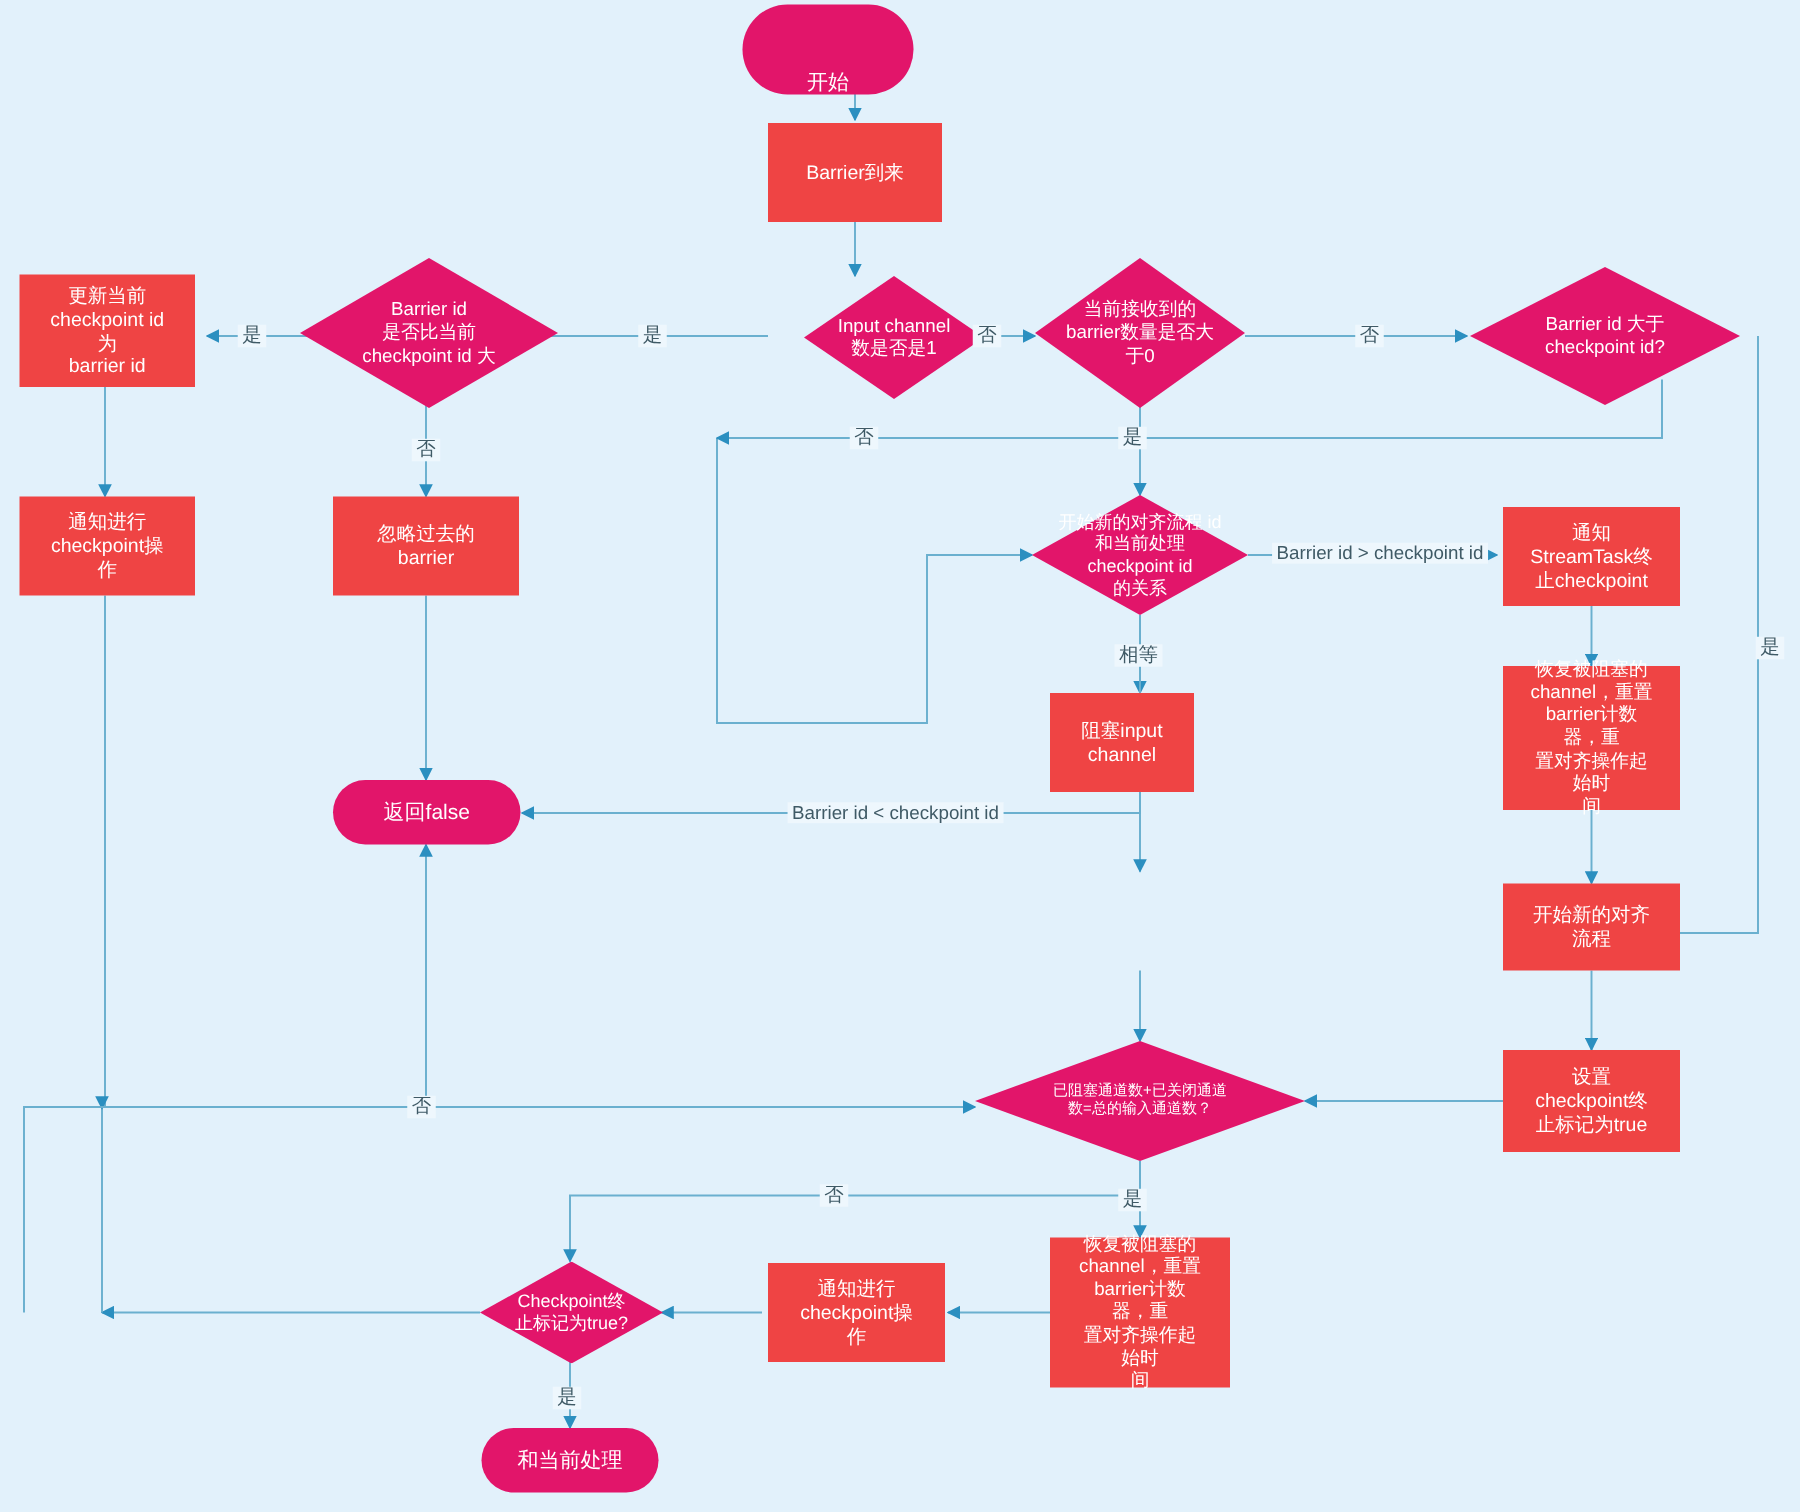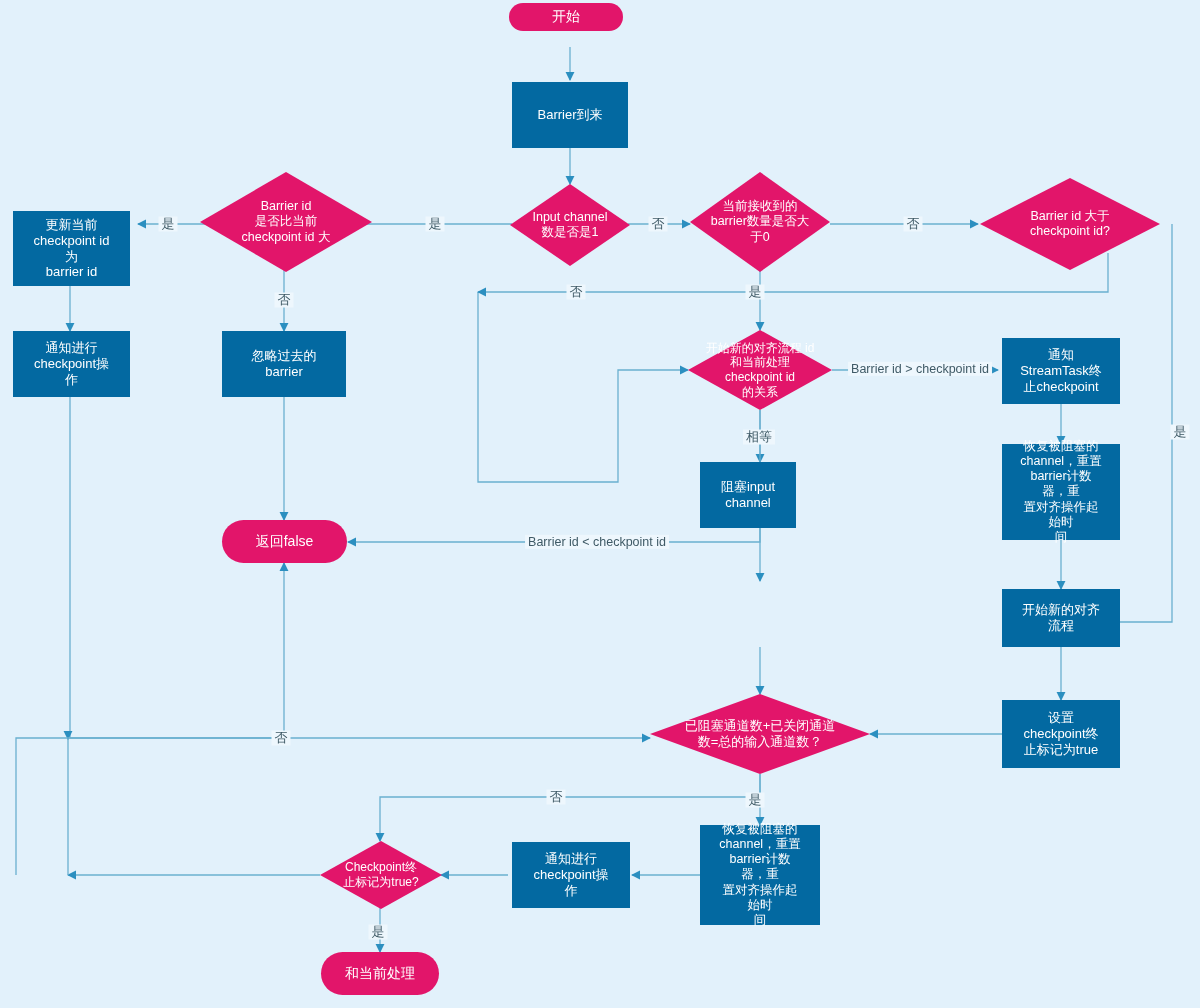--- a/index.html
+++ b/index.html
@@ -27,21 +27,21 @@
     box-sizing: border-box;
     display: flex;
     align-items: center;
     justify-content: center;
     text-align: center;
     color: #ffffff;
     line-height: 1.22;
     white-space: pre-line;
   }
   .node.process {
-    background: #0369a1;
+    background: #ef4444;
     font-size: 13px;
     padding: 2px 17px;
   }
   .node.terminal {
     background: #e2156a;
     border-radius: 999px;
     font-size: 14px;
   }
   .node.decision {
     background: transparent;
@@ -151,42 +151,42 @@
     </g>
     <g fill="none" stroke="#6ab0cf" stroke-width="1.3" marker-end="url(#arrow)">
       <path d="M 68 738 L 68 739"></path>
     </g>
 
     <g fill="none" stroke="#6ab0cf" stroke-width="1.3" marker-end="url(#arrow)">
       <path d="M 16 875 L 16 738 L 650 738"></path>
     </g>
   </svg>
 
-  <div class="node terminal" style="left:509px; top:3px; width:114px; height:28px;">
+  <div class="node terminal" style="left:495px; top:3px; width:114px; height:60px;align-items:flex-end;">
     <span>开始</span>
   </div>
 
   <div class="node process" style="left:512px; top:82px; width:116px; height:66px;">
     <span>Barrier到来</span>
   </div>
 
-  <div class="node decision" style="left:510px; top:184px; width:120px; height:82px;justify-content:center;">
+  <div class="node decision" style="left:536px; top:184px; width:120px; height:82px;justify-content:center;">
     <div class="diamond-shape"></div>
     <span class="dlabel">Input channel
 数是否是1</span>
   </div>
 
   <div class="node decision" style="left:200px; top:172px; width:172px; height:100px;">
     <div class="diamond-shape"></div>
     <span class="dlabel">Barrier id
 是否比当前
 checkpoint id 大</span>
   </div>
 
-  <div class="node process" style="left:13px; top:183px; width:117px; height:75px;margin-top:28px;">
+  <div class="node process" style="left:13px; top:183px; width:117px; height:75px;">
     <span>更新当前
 checkpoint id为
 barrier id</span>
   </div>
 
   <div class="node process" style="left:13px; top:331px; width:117px; height:66px;">
     <span>通知进行
 checkpoint操作</span>
   </div>
 
@@ -217,21 +217,21 @@
 和当前处理
 checkpoint id
 的关系</span>
   </div>
 
   <div class="node process" style="left:700px; top:462px; width:96px; height:66px;">
     <span>阻塞input channel</span>
   </div>
 
 
-  <div class="node decision" style="left:650px; top:694px; width:220px; height:80px; font-size:13px;">
+  <div class="node decision" style="left:650px; top:694px; width:220px; height:80px; font-size:10px;">
     <div class="diamond-shape"></div>
     <span class="dlabel">已阻塞通道数+已关闭通道
 数=总的输入通道数？</span>
   </div>
 
   <div class="node process" style="left:1002px; top:338px; width:118px; height:66px;">
     <span>通知StreamTask终
 止checkpoint</span>
   </div>
 

